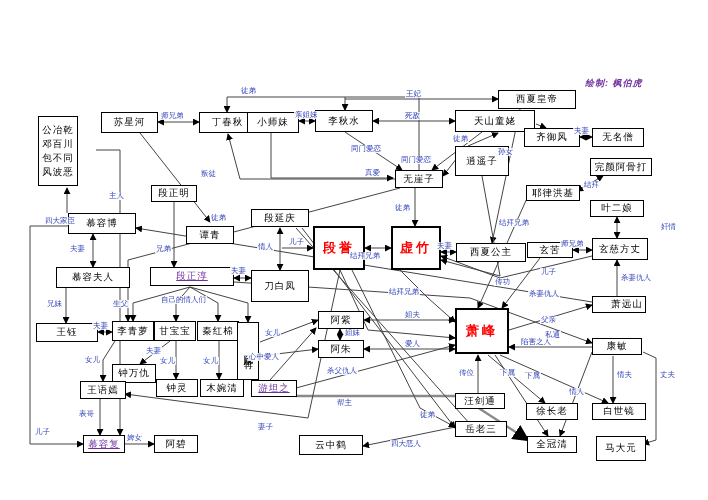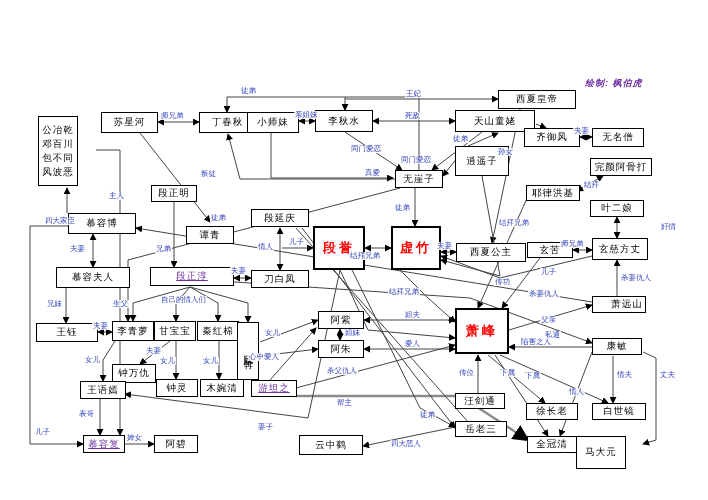--- a/index.html
+++ b/index.html
@@ -128,29 +128,29 @@
       <div class="node normal" style="left: 590px; top: 158px; width: 62px; height: 18px; border-color: rgb(0, 0, 0);">完颜阿骨打</div>
       <div class="node normal" style="left: 526px; top: 185px; width: 54px; height: 16px; border-color: rgb(0, 0, 0);">耶律洪基</div>
       <div class="node normal" style="left: 590px; top: 200px; width: 54px; height: 17px; border-color: rgb(0, 0, 0);">叶二娘</div>
       <div class="node normal" style="left: 527px; top: 242px; width: 46px; height: 16px; border-color: rgb(0, 0, 0);">玄苦</div>
       <div class="node normal" style="left: 592px; top: 238px; width: 56px; height: 22px; border-color: rgb(0, 0, 0);">玄慈方丈</div>
       <div class="node normal" style="left: 592px; top: 296px; width: 54px; height: 17px; border-color: rgb(0, 0, 0); padding-left: 16px;">萧远山</div>
       <div class="node normal" style="left: 592px; top: 338px; width: 50px; height: 17px; border-color: rgb(0, 0, 0);">康敏</div>
       <div class="node normal" style="left: 526px; top: 403px; width: 52px; height: 17px; border-color: rgb(0, 0, 0);">徐长老</div>
       <div class="node normal" style="left: 592px; top: 403px; width: 54px; height: 17px; border-color: rgb(0, 0, 0);">白世镜</div>
       <div class="node normal" style="left: 527px; top: 436px; width: 50px; height: 17px; border-color: rgb(0, 0, 0);">全冠清</div>
-      <div class="node normal" style="left: 576px; top: 436px; width: 50px; height: 33px; border-color: rgb(0, 0, 0);">马大元</div>
+      <div class="node normal" style="left: 596px; top: 436px; width: 50px; height: 25px; border-color: rgb(0, 0, 0);">马大元</div>
       <div class="node normal" style="left: 455px; top: 393px; width: 50px; height: 16px; border-color: rgb(0, 0, 0);">汪剑通</div>
       <div class="node normal" style="left: 455px; top: 421px; width: 52px; height: 16px; border-color: rgb(0, 0, 0);">岳老三</div>
       <div class="node normal" style="left: 299px; top: 435px; width: 64px; height: 20px; border-color: rgb(0, 0, 0);">云中鹤</div>
       <div class="node normal" style="left: 68px; top: 213px; width: 68px; height: 21px; border-color: rgb(0, 0, 0);">慕容博</div>
       <div class="node normal" style="left: 151px; top: 185px; width: 46px; height: 17px; border-color: rgb(0, 0, 0);">段正明</div>
       <div class="node normal" style="left: 186px; top: 226px; width: 48px; height: 18px; border-color: rgb(0, 0, 0);">谭青</div>
       <div class="node normal" style="left: 251px; top: 209px; width: 58px; height: 18px; border-color: rgb(0, 0, 0);">段延庆</div>
-      <div class="node normal" style="left: 251px; top: 270px; width: 58px; height: 18px; border-color: rgb(0, 0, 0); text-align: center;">刀白凤</div>
+      <div class="node normal" style="left: 251px; top: 270px; width: 58px; height: 32px; border-color: rgb(0, 0, 0); text-align: center;">刀白凤</div>
       <div class="node link" style="left: 150px; top: 267px; width: 84px; height: 19px; border-color: rgb(0, 0, 0); color: rgb(112, 48, 160);">段正淳</div>
       <div class="node normal" style="left: 56px; top: 267px; width: 74px; height: 21px; border-color: rgb(0, 0, 0);">慕容夫人</div>
       <div class="node normal" style="left: 36px; top: 323px; width: 62px; height: 19px; border-color: rgb(0, 0, 0);">王钰</div>
       <div class="node normal" style="left: 112px; top: 321px; width: 42px; height: 20px; border-color: rgb(0, 0, 0);">李青萝</div>
       <div class="node normal" style="left: 154px; top: 321px; width: 42px; height: 20px; border-color: rgb(0, 0, 0);">甘宝宝</div>
       <div class="node normal" style="left: 197px; top: 321px; width: 42px; height: 20px; border-color: rgb(0, 0, 0);">秦红棉</div>
       <div class="node vertical" style="left: 237px; top: 322px; width: 22px; height: 58px; border-color: rgb(0, 0, 0);">阮星竹</div>
       <div class="node normal" style="left: 112px; top: 364px; width: 44px; height: 19px; border-color: rgb(0, 0, 0);">钟万仇</div>
       <div class="node normal" style="left: 80px; top: 381px; width: 46px; height: 18px; border-color: rgb(0, 0, 0);">王语嫣</div>
       <div class="node normal" style="left: 156px; top: 379px; width: 42px; height: 18px; border-color: rgb(0, 0, 0);">钟灵</div>

